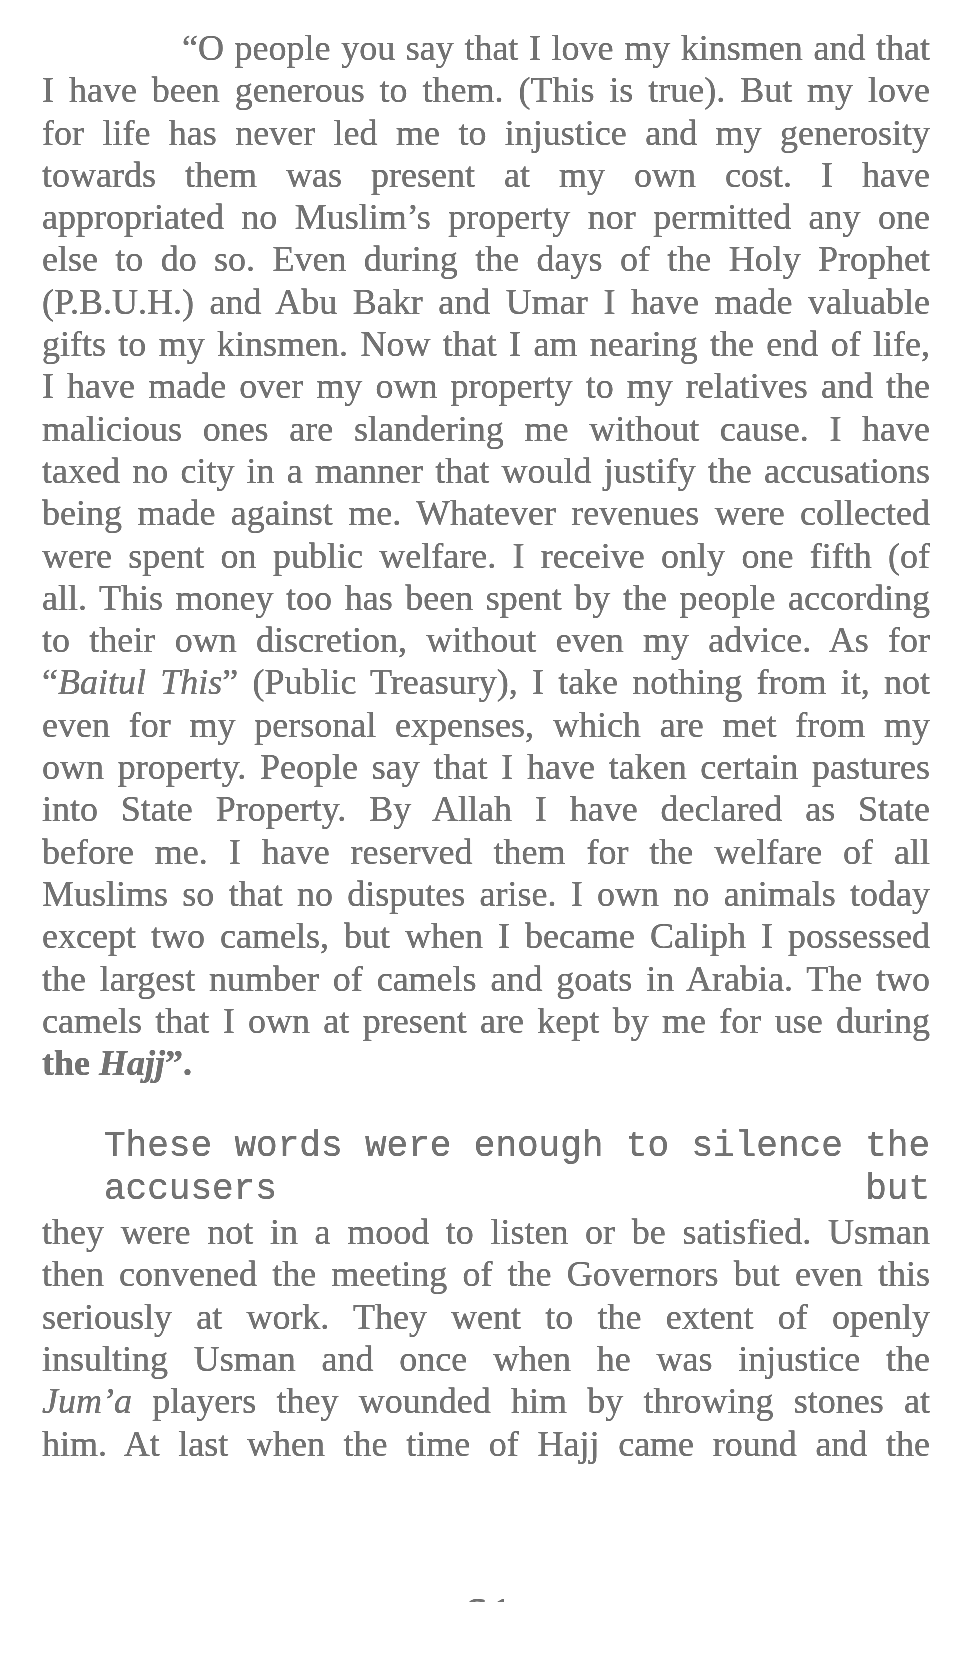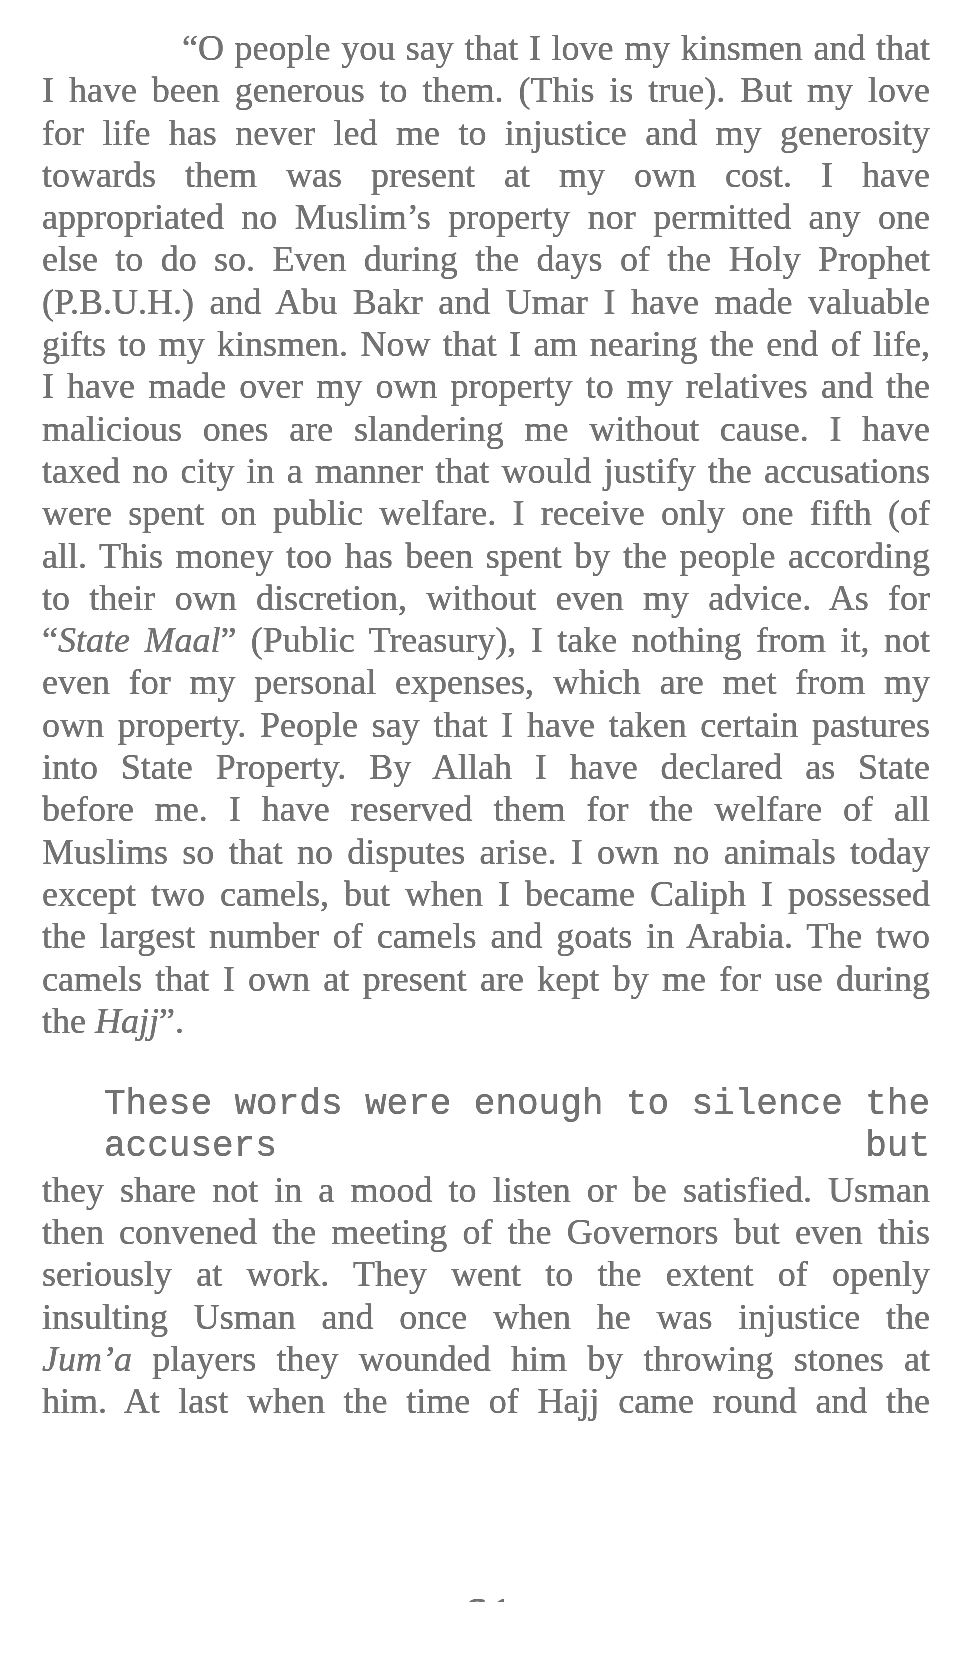--- a/index.html
+++ b/index.html
@@ -30,20 +30,21 @@
   .paragraph { margin: 0; padding: 0; }
   .paragraph-narrative { margin-top: 42px; }
   .line {
     text-align: justify;
     text-align-last: justify;
     white-space: normal;
   }
   .line.last-left {
     text-align: right;
     text-align-last: left;
+    font-weight: bold;
   }
   .paragraph-quote .line:first-child { padding-left: 140px; }
   .paragraph-narrative .line:first-child { padding-left: 62px; font-family: Liberation Mono, monospace; }
   .line i { font-style: italic; }
   .folio {
     position: absolute;
     top: 1592px;
     left: 0;
     right: 0;
     text-align: center;
@@ -62,37 +63,38 @@
         <div class="line"><span>I have been generous to them. (This is true). But my love</span></div>
         <div class="line"><span>for life has never led me to injustice and my generosity</span></div>
         <div class="line"><span>towards them was present at my own cost. I have</span></div>
         <div class="line"><span>appropriated no Muslim’s property nor permitted any one</span></div>
         <div class="line"><span>else to do so. Even during the days of the Holy Prophet</span></div>
         <div class="line"><span>(P.B.U.H.) and Abu Bakr and Umar I have made valuable</span></div>
         <div class="line"><span>gifts to my kinsmen. Now that I am nearing the end of life,</span></div>
         <div class="line"><span>I have made over my own property to my relatives and the</span></div>
         <div class="line"><span>malicious ones are slandering me without cause. I have</span></div>
         <div class="line"><span>taxed no city in a manner that would justify the accusations</span></div>
+        <div class="line"><span>being made against me. Whatever revenues were collected</span></div>
         <div class="line"><span>were spent on public welfare. I receive only one fifth (of</span></div>
         <div class="line"><span>all. This money too has been spent by the people according</span></div>
         <div class="line"><span>to their own discretion, without even my advice. As for</span></div>
-        <div class="line"><span>“</span><i>State Maal</i><span>” (Public Treasury), I take nothing from it, not</span></div>
+        <div class="line"><span>“</span><i>Baitul This</i><span>” (Public Treasury), I take nothing from it, not</span></div>
         <div class="line"><span>even for my personal expenses, which are met from my</span></div>
         <div class="line"><span>own property. People say that I have taken certain pastures</span></div>
         <div class="line"><span>into State Property. By Allah I have declared as State</span></div>
         <div class="line"><span>before me. I have reserved them for the welfare of all</span></div>
         <div class="line"><span>Muslims so that no disputes arise. I own no animals today</span></div>
         <div class="line"><span>except two camels, but when I became Caliph I possessed</span></div>
         <div class="line"><span>the largest number of camels and goats in Arabia. The two</span></div>
         <div class="line"><span>camels that I own at present are kept by me for use during</span></div>
         <div class="line last-left"><span>the </span><i>Hajj</i><span>”.</span></div>
       </div>
     <div class="paragraph paragraph-narrative">
         <div class="line"><span>These words were enough to silence the accusers but</span></div>
-        <div class="line"><span>they share not in a mood to listen or be satisfied. Usman</span></div>
+        <div class="line"><span>they were not in a mood to listen or be satisfied. Usman</span></div>
         <div class="line"><span>then convened the meeting of the Governors but even this</span></div>
         <div class="line"><span>seriously at work. They went to the extent of openly</span></div>
         <div class="line"><span>insulting Usman and once when he was injustice the</span></div>
         <div class="line"><i>Jum’a</i><span> players they wounded him by throwing stones at</span></div>
         <div class="line"><span>him. At last when the time of Hajj came round and the</span></div>
       </div>
   </div>
   <div class="folio">61</div>
 </div>
 

